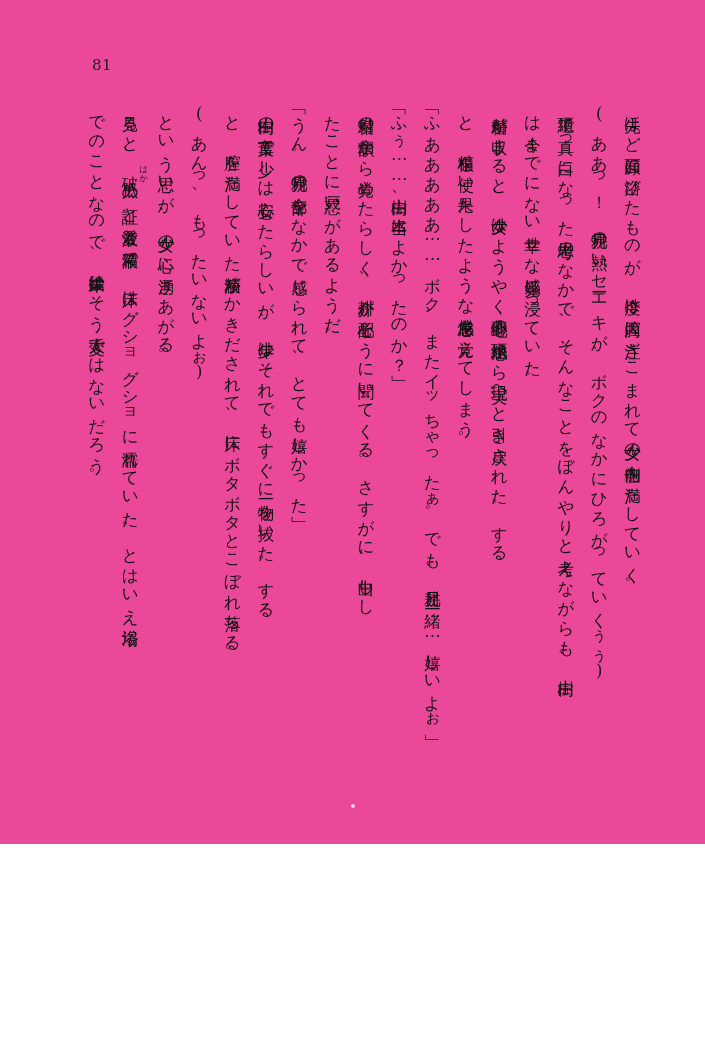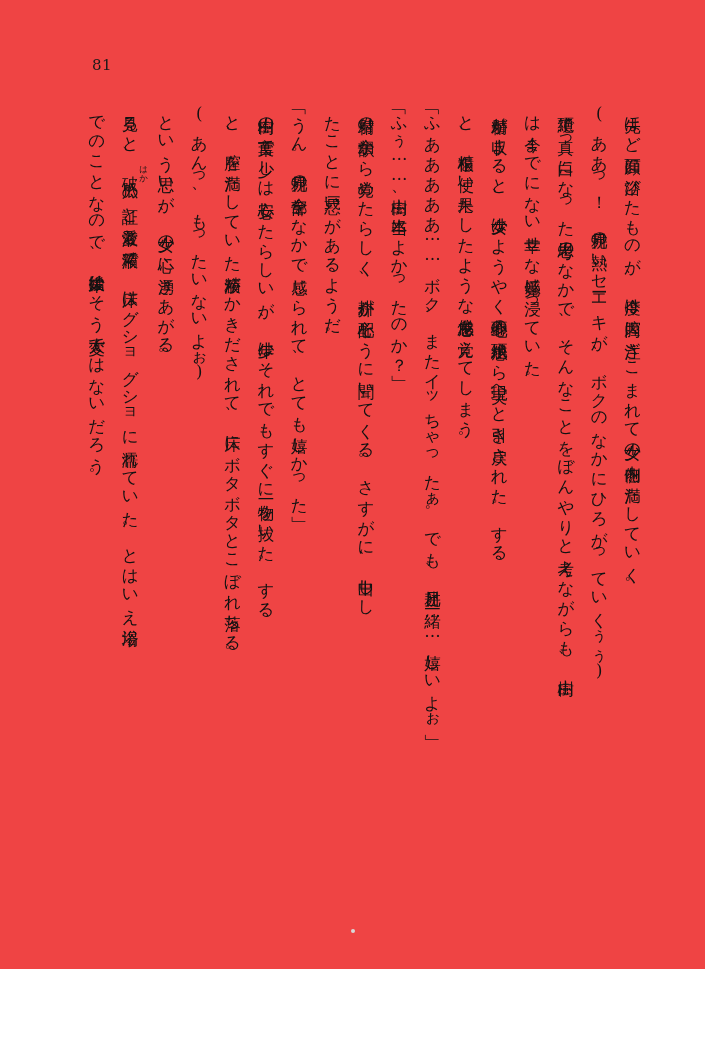--- a/index.html
+++ b/index.html
@@ -10,23 +10,23 @@
   body {
     width: 705px;
     height: 1050px;
     overflow: hidden;
     font-family: "DejaVu Serif", "Liberation Serif", serif;
     color: #111111;
   }
   .page {
     position: relative;
     width: 705px;
-    height: 969px;
+    height: 844px;
     box-sizing: border-box;
-    background: #ef4444;
+    background: #ec4899;
   }
   .page-number {
     position: absolute;
     top: 56px;
     left: 92px;
     font-size: 15px;
     font-family: "DejaVu Serif", "Liberation Serif", serif;
     letter-spacing: 0.5px;
     color: #1a1a1a;
   }

